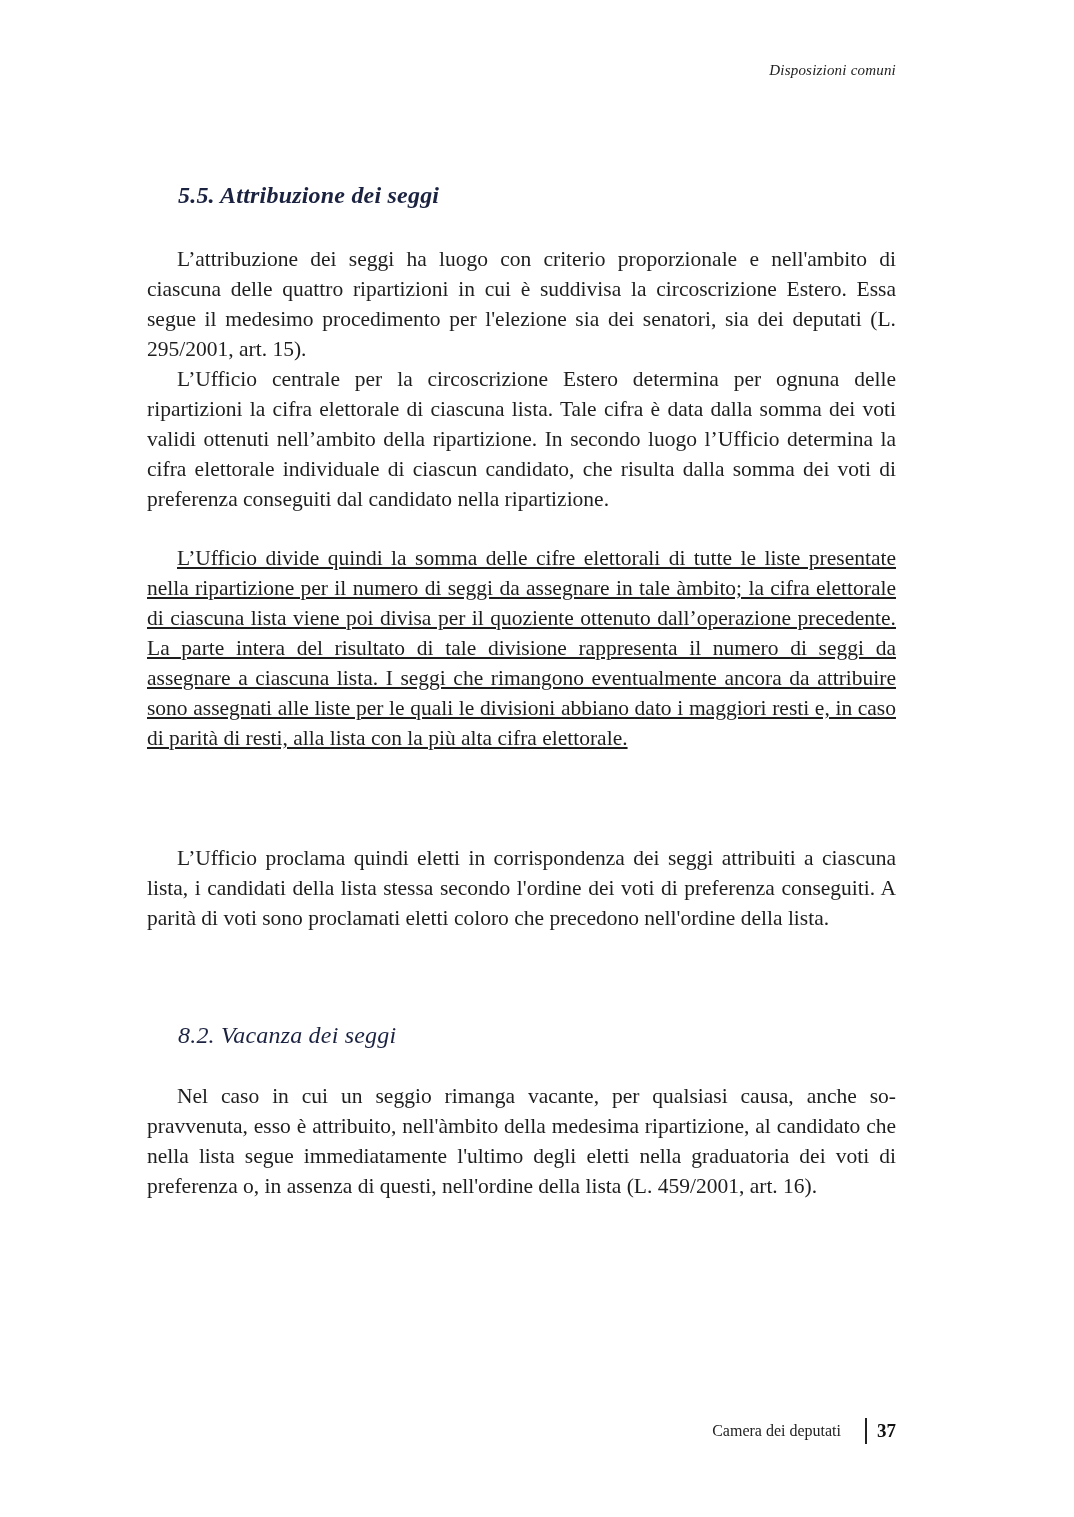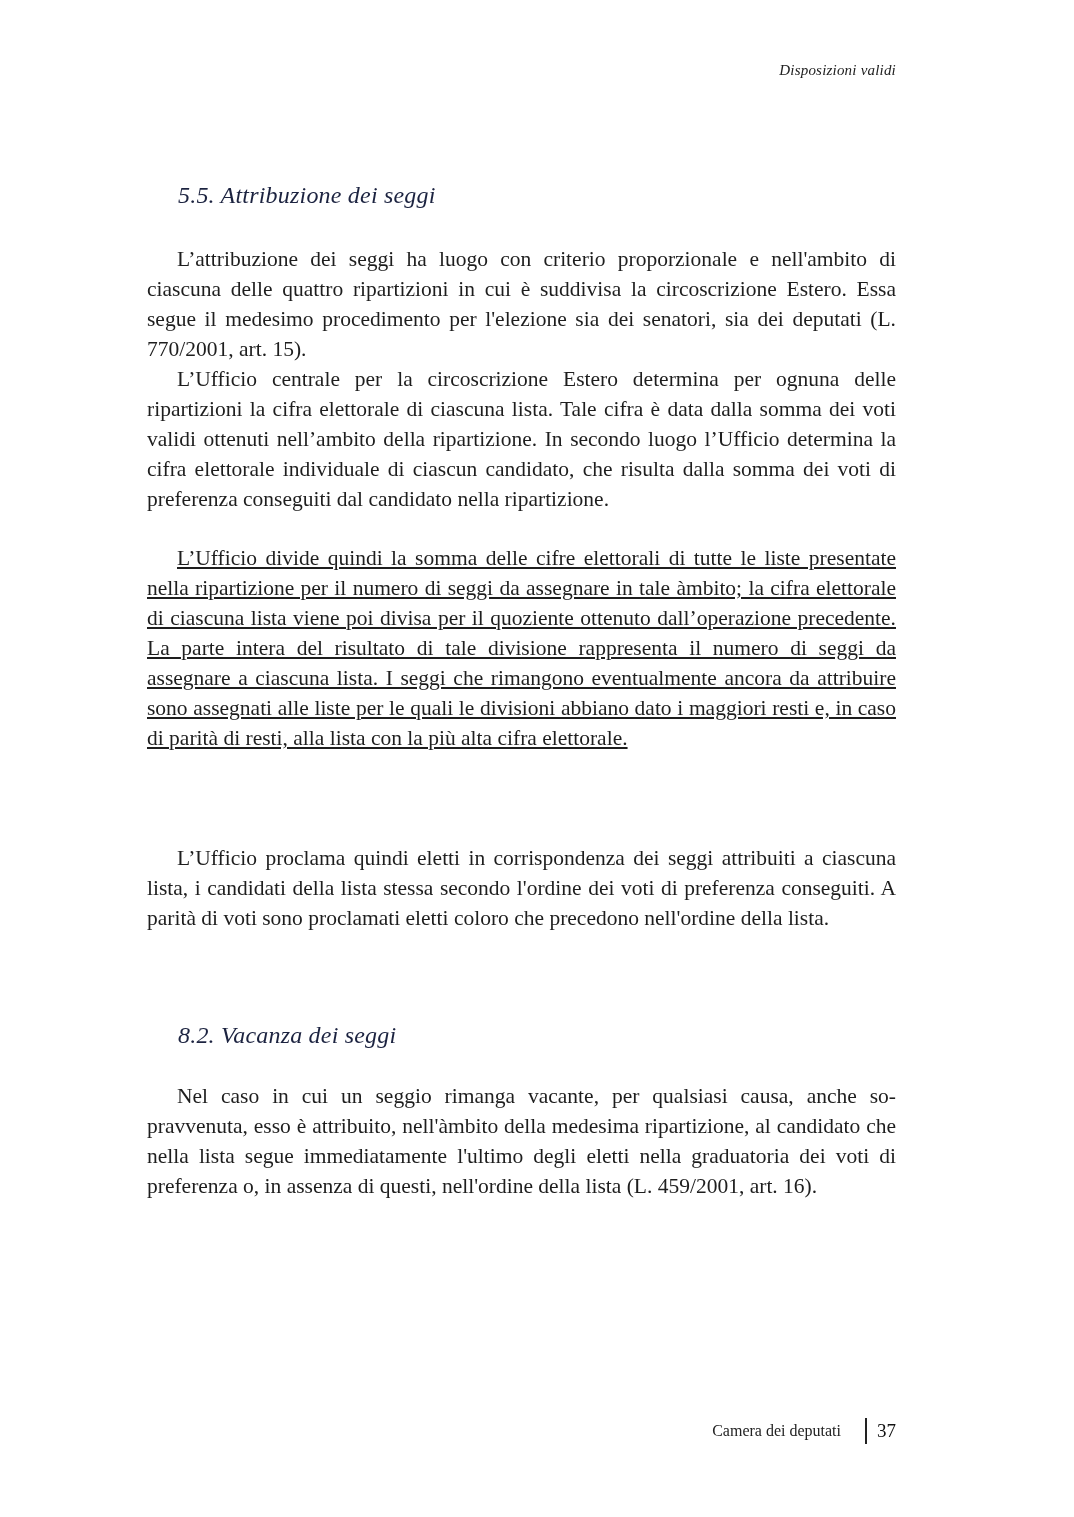--- a/index.html
+++ b/index.html
@@ -62,33 +62,33 @@
     margin-left: 27px;
   }
   .footer-rule {
     width: 2px;
     height: 26px;
     background: #222;
     margin-right: 10px;
   }
   .page-number {
     font-size: 19px;
-    font-weight: normal;
+    font-weight: bold;
     color: #111;
   }
 </style>
 </head>
 <body>
 
-<div class="running-head">Disposizioni validi</div>
+<div class="running-head">Disposizioni comuni</div>
 
-<h2 class="section-title" style="top:182px;">5.5. Attribuzione dei seggi</h2>
+<h2 class="section-title" style="top:182px;font-weight:bold;">5.5. Attribuzione dei seggi</h2>
 
 <div class="text-block" style="top:244px;">
-  <p>L’attribuzione dei seggi ha luogo con criterio proporzionale e nell'ambito di ciascuna delle quattro ripartizioni in cui è suddivisa la circoscrizione Estero. Essa segue il medesimo procedimento per l'elezione sia dei senatori, sia dei deputati (L. 770/2001, art. 15).</p>
+  <p>L’attribuzione dei seggi ha luogo con criterio proporzionale e nell'ambito di ciascuna delle quattro ripartizioni in cui è suddivisa la circoscrizione Estero. Essa segue il medesimo procedimento per l'elezione sia dei senatori, sia dei deputati (L. 295/2001, art. 15).</p>
   <p>L’Ufficio centrale per la circoscrizione Estero determina per ognuna delle ripartizioni la cifra elettorale di ciascuna lista. Tale cifra è data dalla somma dei voti validi ottenuti nell’ambito della ripartizione. In secondo luogo l’Ufficio determina la cifra elettorale individuale di ciascun candidato, che risulta dalla somma dei voti di preferenza conseguiti dal candidato nella ripartizione.</p>
 </div>
 
 <div class="text-block" style="top:543px;text-decoration:underline;">
   <p>L’Ufficio divide quindi la somma delle cifre elettorali di tutte le liste pre­sentate nella ripartizione per il numero di seggi da assegnare in tale àmbito; la cifra elettorale di ciascuna lista viene poi divisa per il quoziente ottenuto dall’operazione precedente. La parte intera del risultato di tale divisione rap­presenta il numero di seggi da assegnare a ciascuna lista. I seggi che riman­gono eventualmente ancora da attribuire sono assegnati alle liste per le quali le divisioni abbiano dato i maggiori resti e, in caso di parità di resti, alla lista con la più alta cifra elettorale.</p>
 </div>
 
 <div class="text-block" style="top:843px;">
   <p>L’Ufficio proclama quindi eletti in corrispondenza dei seggi attribuiti a ciascuna lista, i candidati della lista stessa secondo l'ordine dei voti di prefe­renza conseguiti. A parità di voti sono proclamati eletti coloro che precedono nell'ordine della lista.</p>
 </div>

